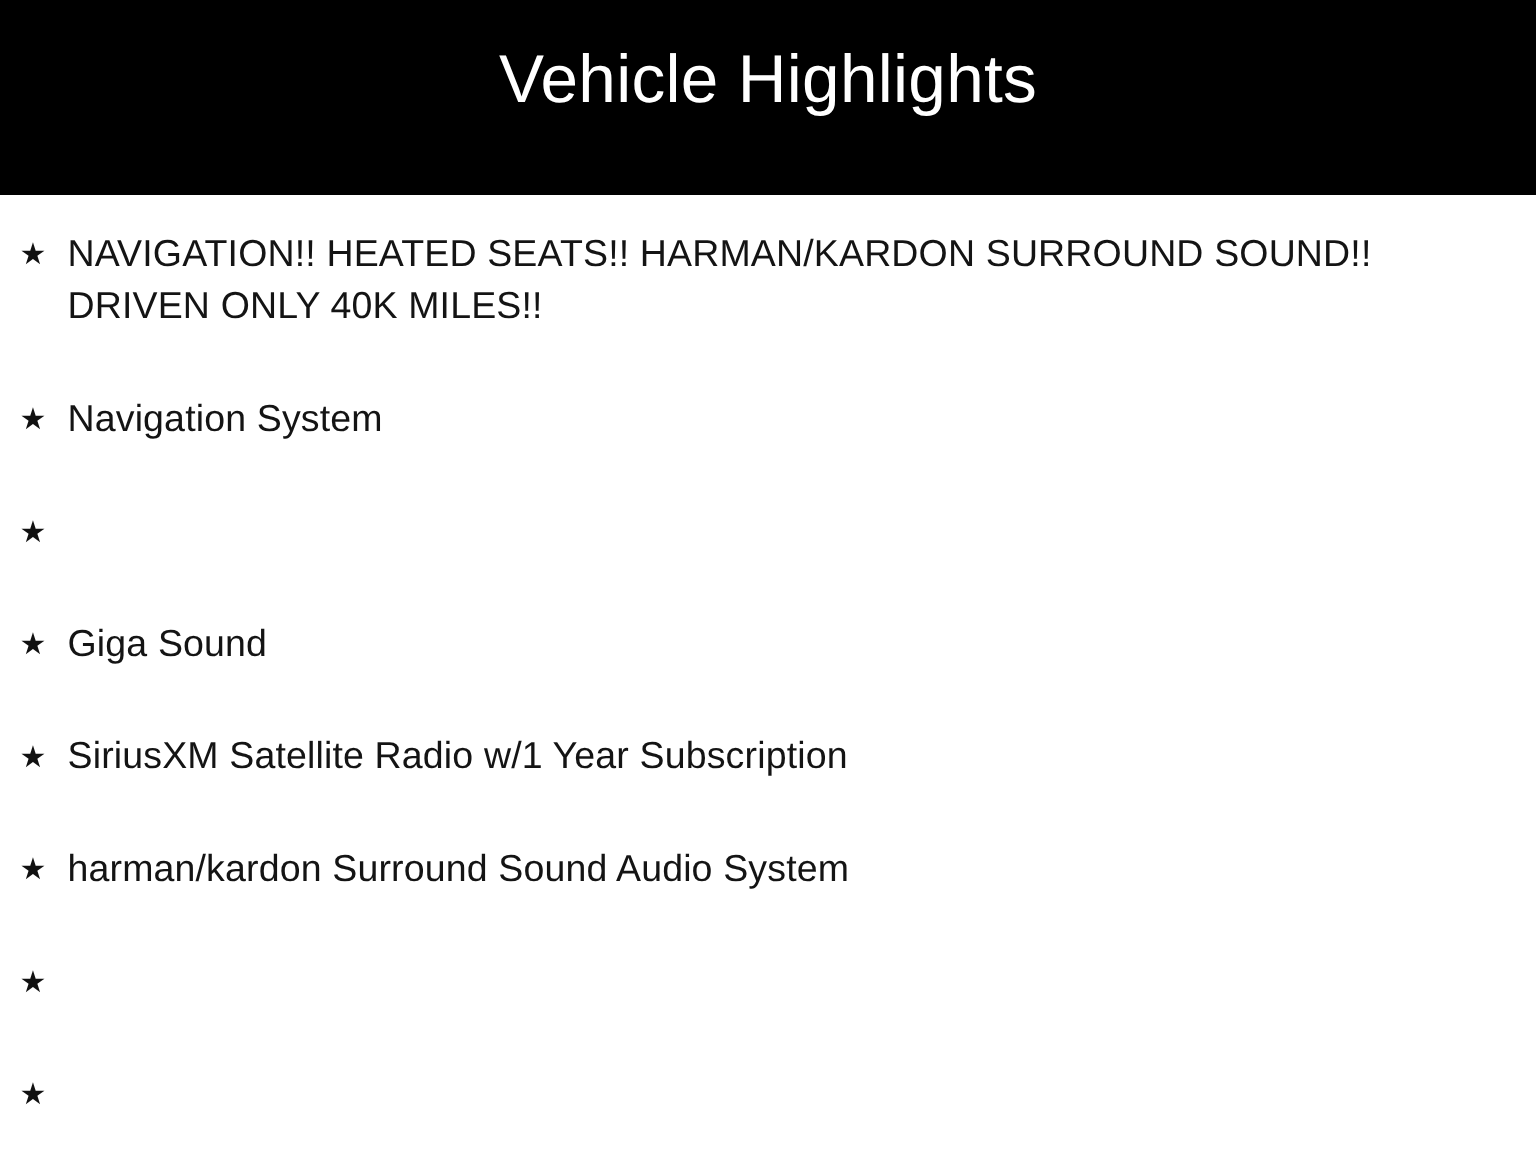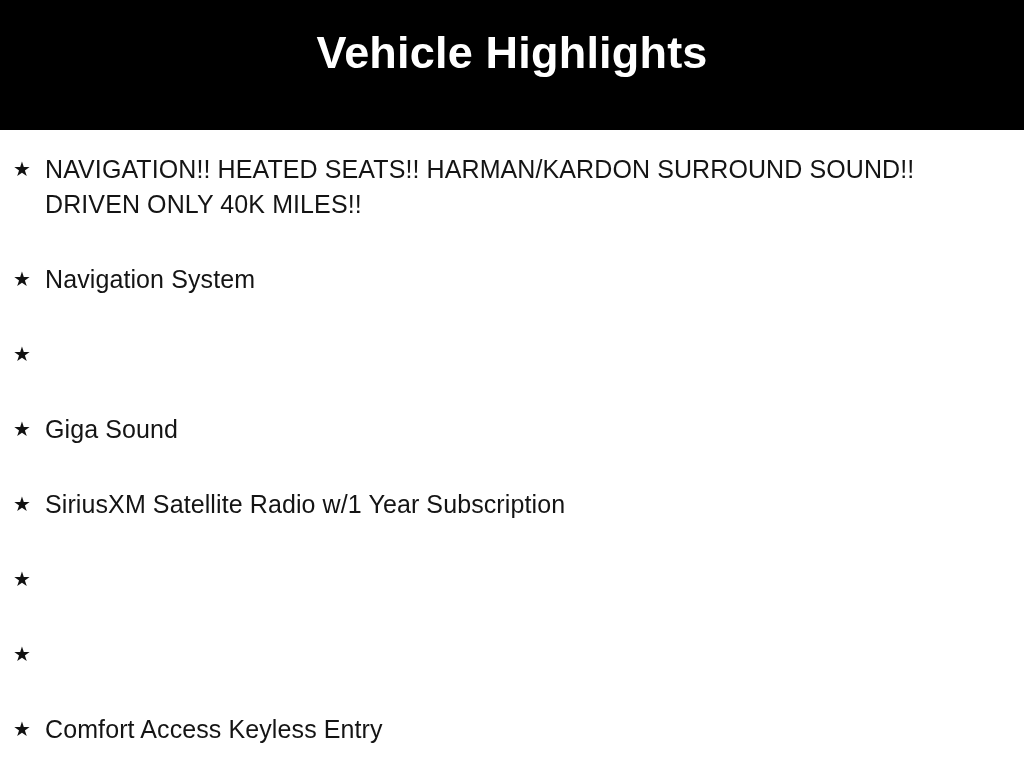--- a/index.html
+++ b/index.html
@@ -33,21 +33,21 @@
     display: flex;
     align-items: center;
     justify-content: center;
     box-sizing: border-box;
     padding-bottom: 26px;
   }
   .header-title {
     color: #ffffff;
     font-family: "Liberation Sans", sans-serif;
     font-size: 45px;
-    font-weight: 700;
+    font-weight: 400;
     line-height: 1;
     letter-spacing: 0.2px;
     white-space: nowrap;
     text-align: center;
   }
 
   
   .highlights-list {
     position: absolute;
     left: 0;
@@ -133,26 +133,26 @@
       <span class="highlight-text">Giga Sound</span>
     </li>
 
     <li class="highlight-item">
       <span class="bullet-star">★</span>
       <span class="highlight-text">SiriusXM Satellite Radio w/1 Year Subscription</span>
     </li>
 
     <li class="highlight-item">
       <span class="bullet-star">★</span>
+      <span class="highlight-text">harman/kardon Surround Sound Audio System</span>
     </li>
 
     <li class="highlight-item">
       <span class="bullet-star">★</span>
     </li>
 
     <li class="highlight-item">
       <span class="bullet-star">★</span>
-      <span class="highlight-text">Comfort Access Keyless Entry</span>
     </li>
 
   </ul>
 
 </div>
 
 </body></html>

